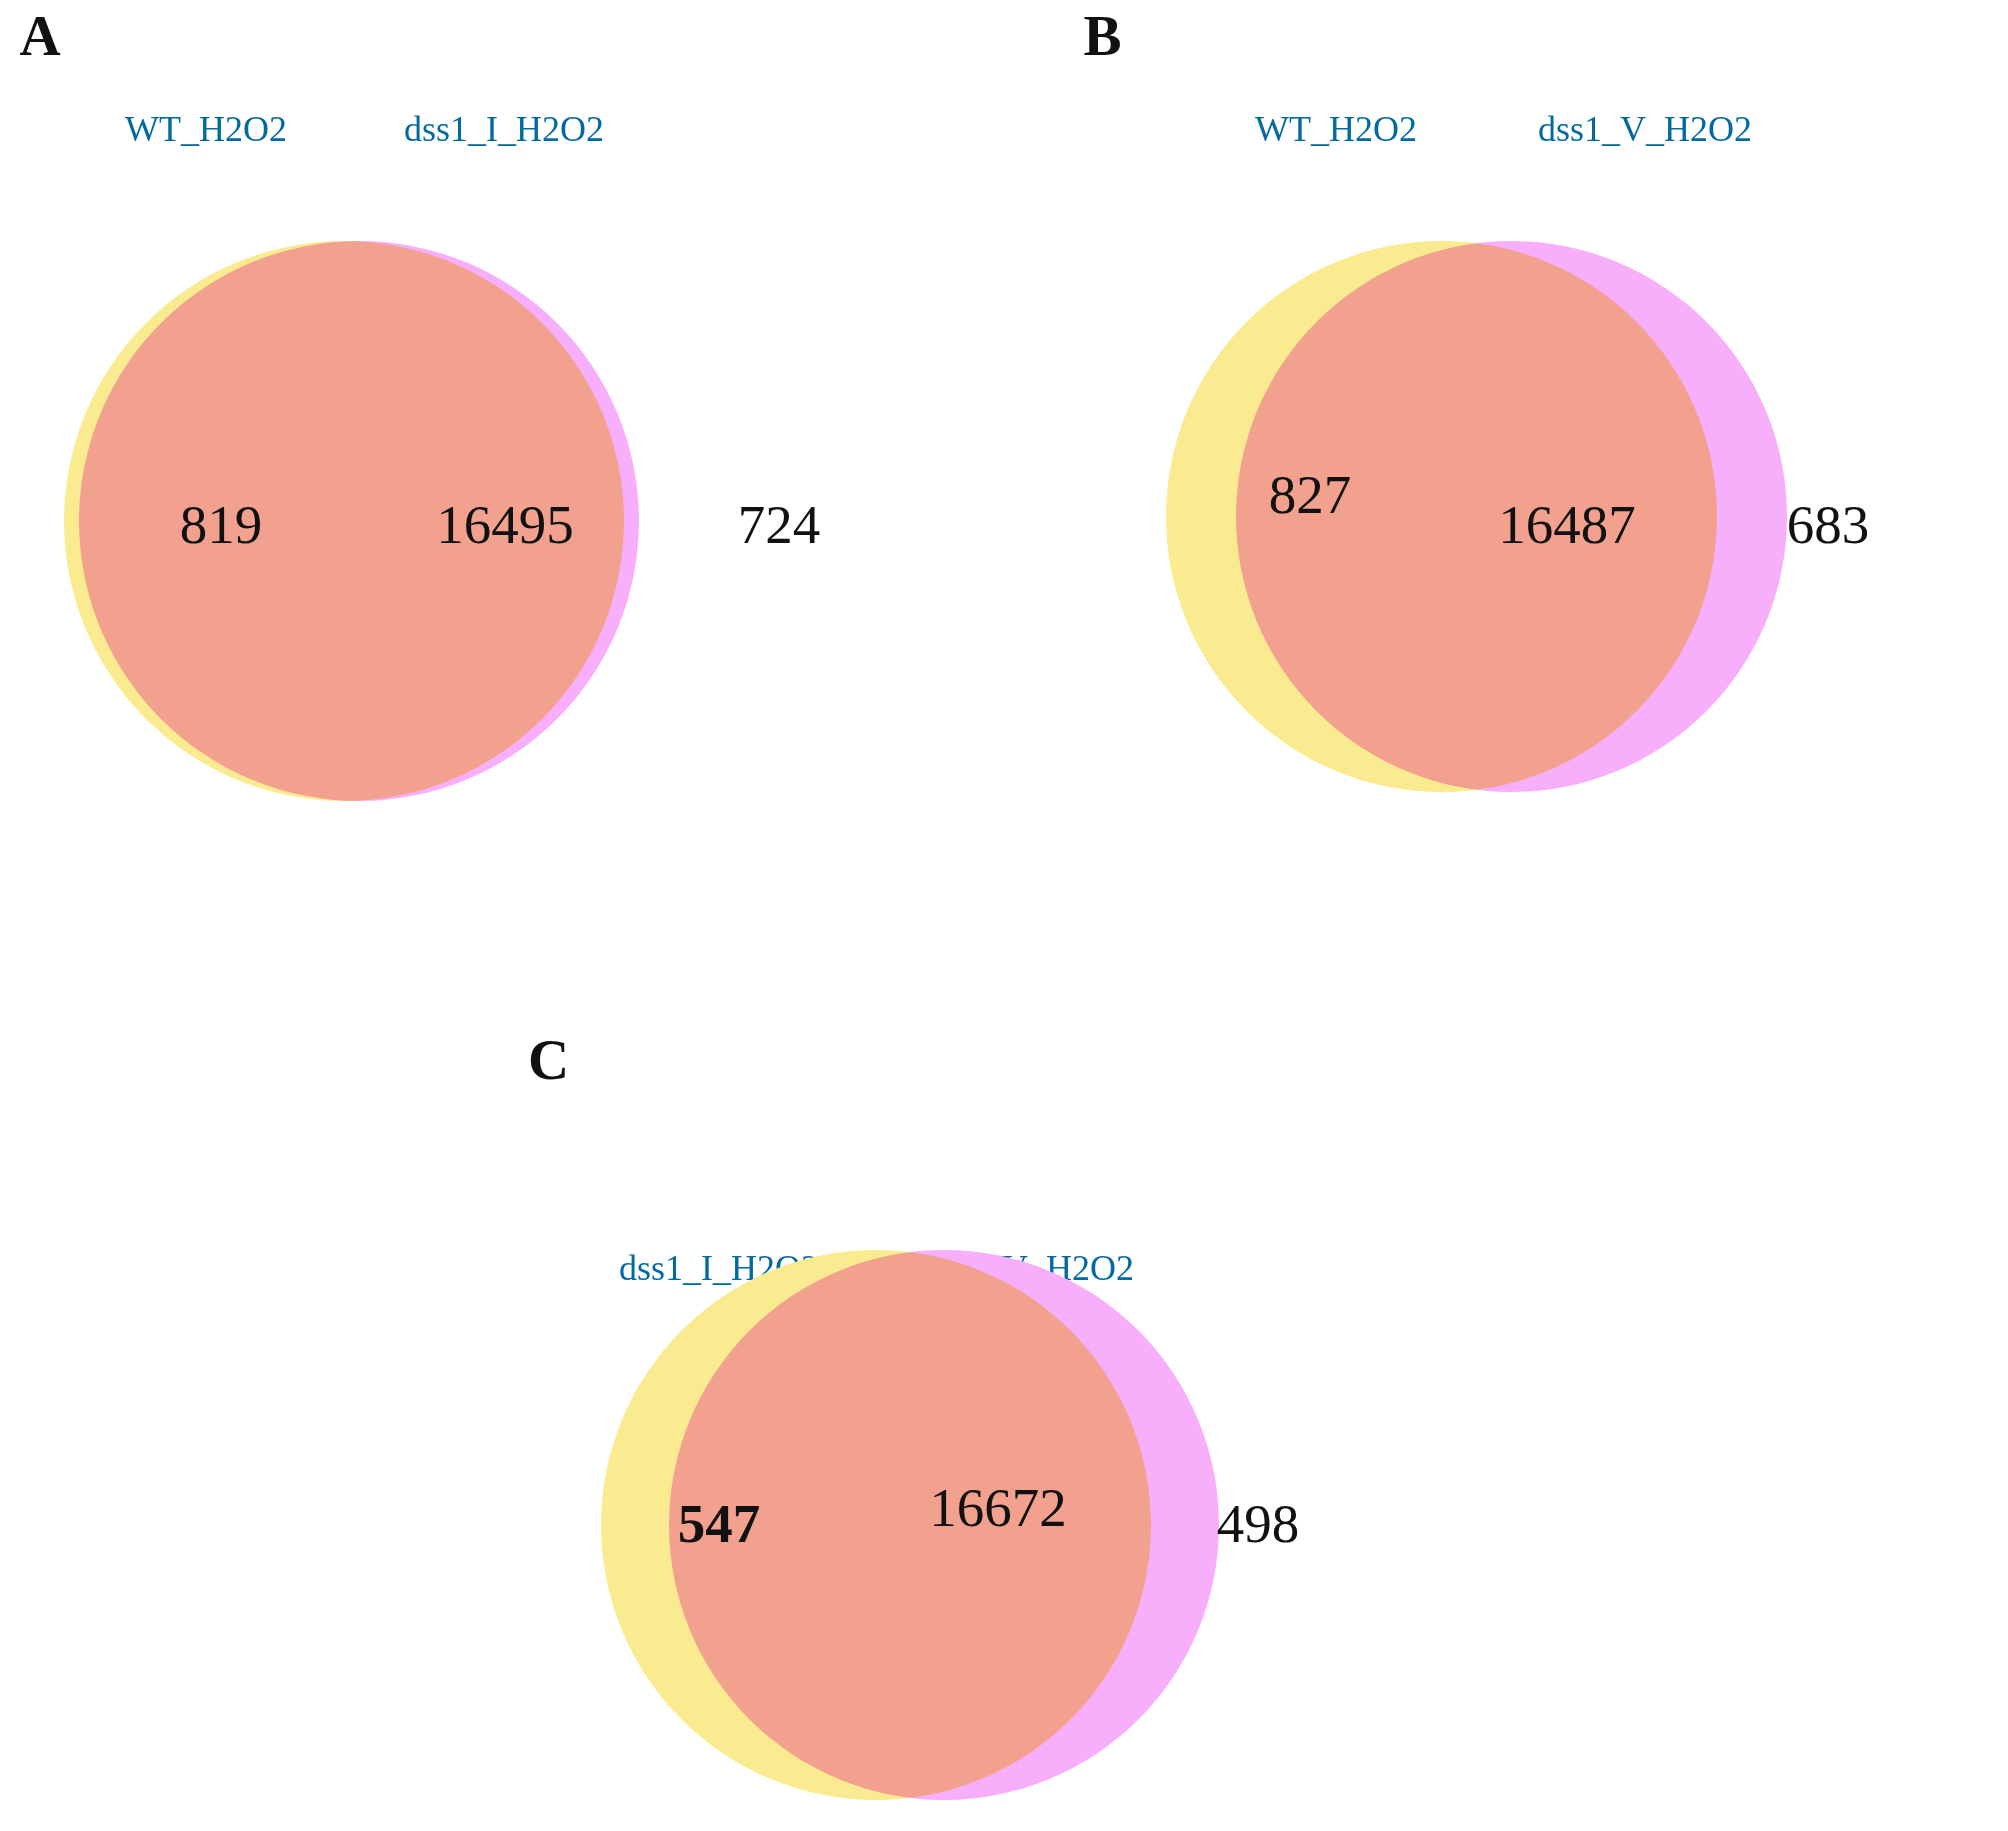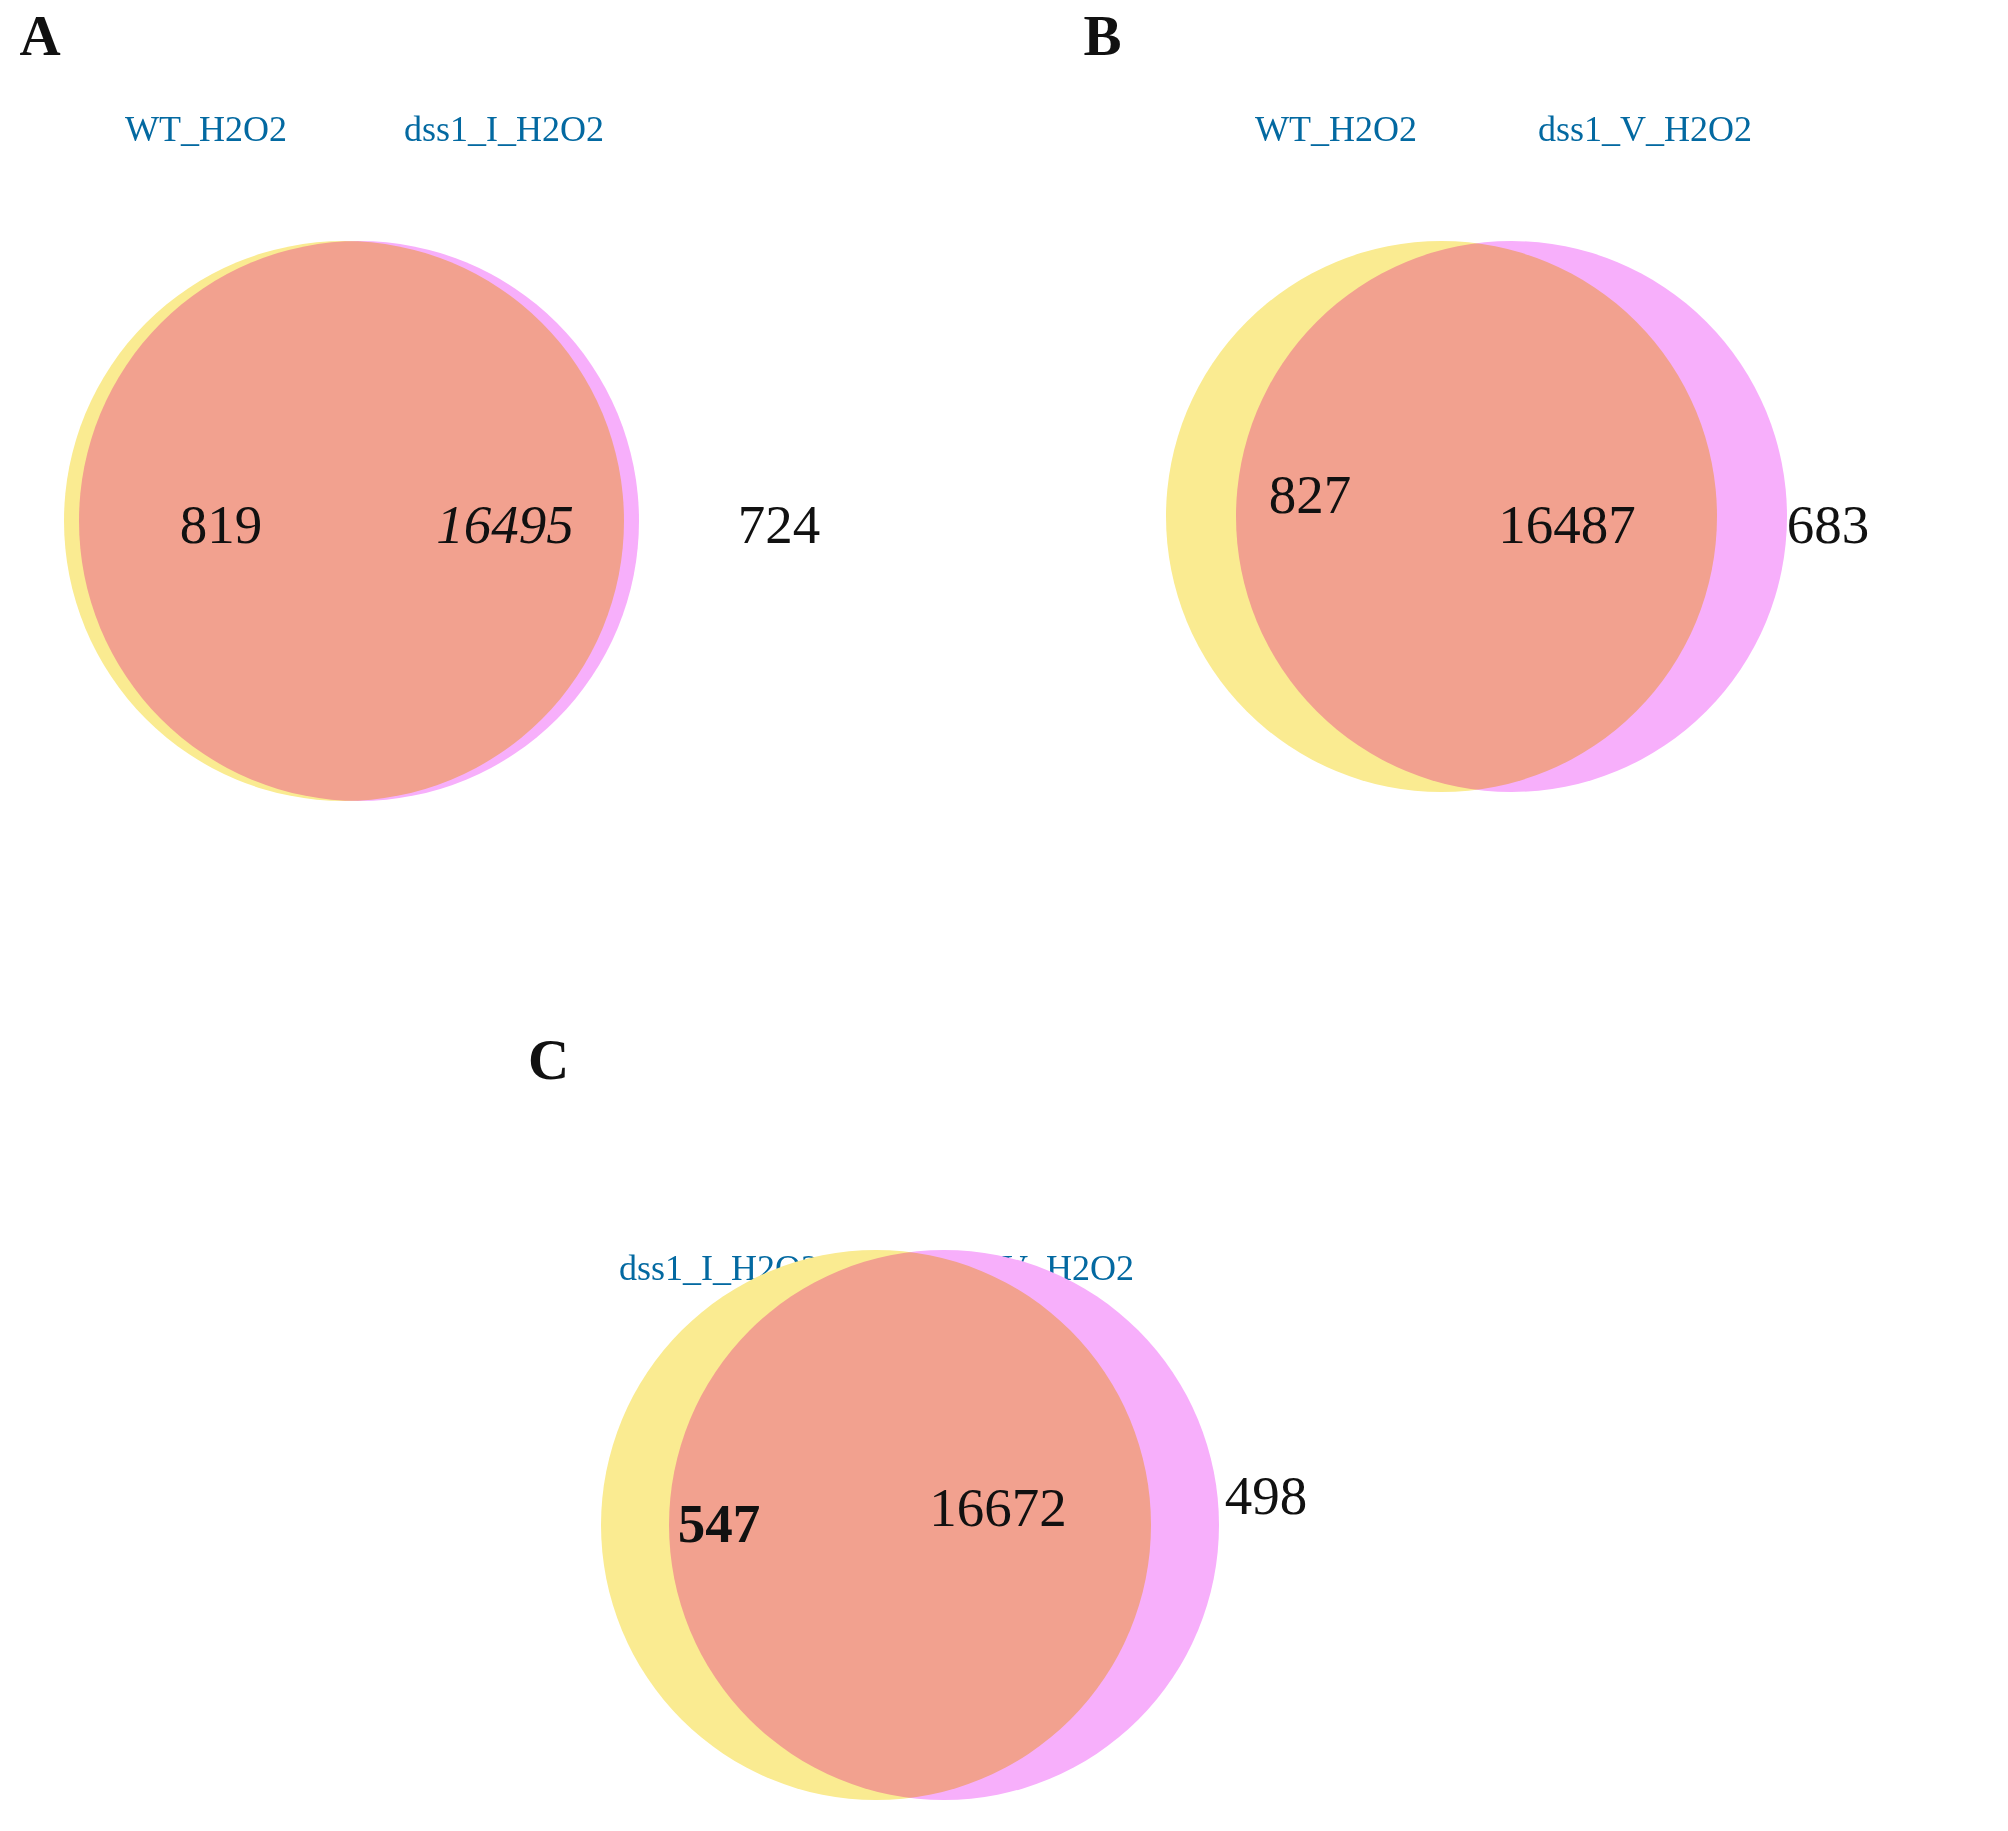--- a/index.html
+++ b/index.html
@@ -78,21 +78,21 @@
 
   <div class="set-label" style="left:504px; top:111px;">dss1_I_H2O2</div>
 
   <div class="venn" style="left:64px; top:241px; width:575px; height:560px;">
     <div class="circle left" style="width:560px; height:560px; background:#FAEB91;"></div>
     <div class="circle right" style="width:560px; height:560px; background:#F7AFFB;"></div>
   </div>
 
   <div class="count" style="left:221px; top:524px;">819</div>
 
-  <div class="count" style="left:505px; top:524px;font-style:italic;">16495</div>
+  <div class="count" style="left:505px; top:524px;">16495</div>
 
   <div class="count" style="left:779px; top:524px;">724</div>
 </div>
 
 <div class="panel" style="left:1064px; top:0; width:944px; height:887px;">
 
   <div class="panel-letter" style="left:19.5px; top:7px;">B</div>
 
   <div class="set-label" style="left:272px; top:111px;">WT_H2O2</div>
 
@@ -120,15 +120,15 @@
 
   <div class="venn" style="left:104px; top:239px; width:618px; height:555px;">
     <div class="circle left" style="width:550px; height:550px; background:#FAEB91;"></div>
     <div class="circle right" style="width:550px; height:550px; background:#F7AFFB;"></div>
   </div>
 
   <div class="count" style="left:222px; top:512px;font-weight:bold;">547</div>
 
   <div class="count" style="left:501px; top:496px;">16672</div>
 
-  <div class="count" style="left:761px; top:484px;margin-left:8px;">498</div>
+  <div class="count" style="left:761px; top:512px;">498</div>
 </div>
 
 
 </body></html>

